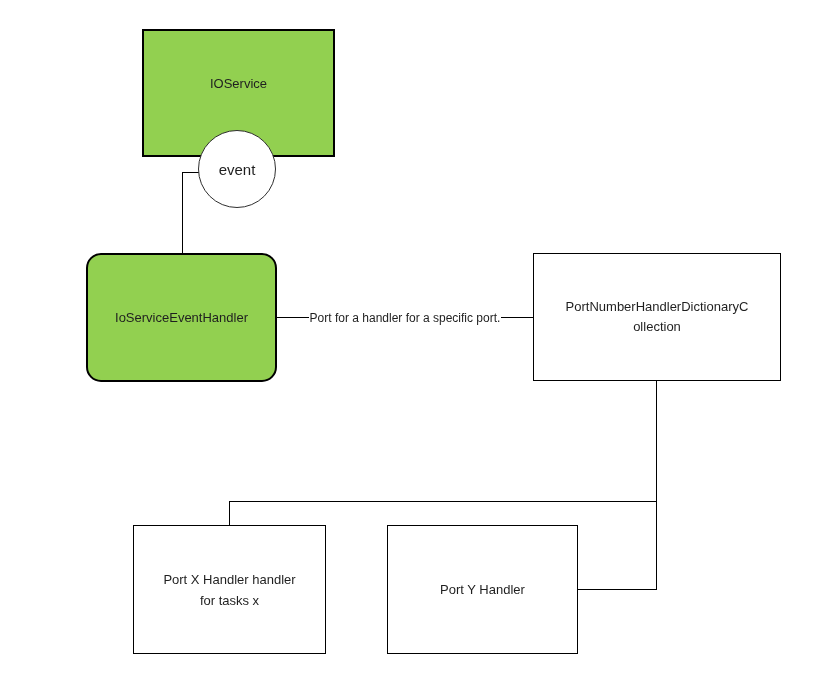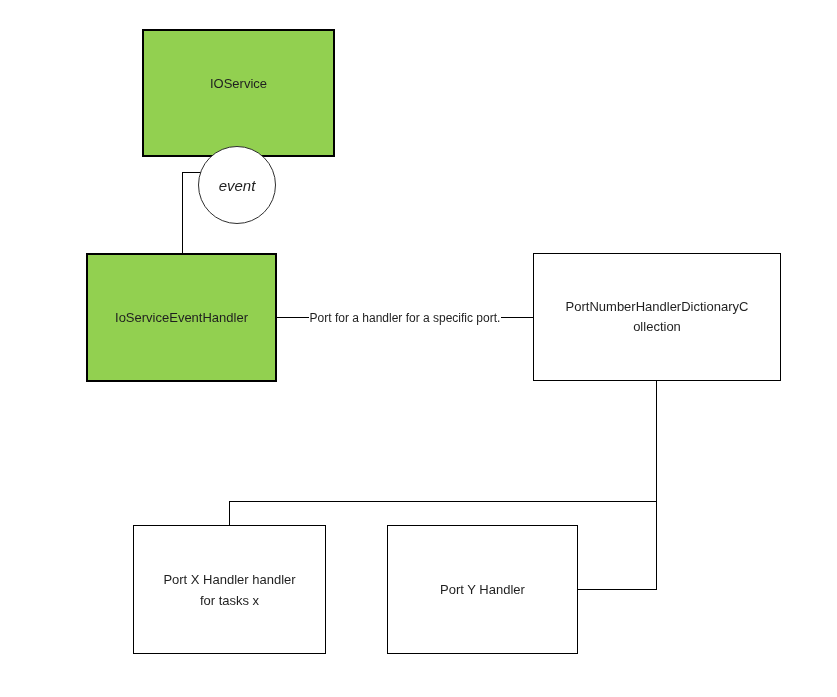--- a/index.html
+++ b/index.html
@@ -59,22 +59,22 @@
     z-index: 2;
   }
   .edge-label-wrap span {
     background: #ffffff;
     font-size: 12px;
     padding: 0 1px;
     white-space: nowrap;
   }
   
   #io-service            { left: 142px; top: 29px;  width: 193px; height: 128px; padding-bottom: 20px; }
-  #event-circle          { left: 198px; top: 146px; width: 78px;  height: 78px; font-style: italic; }
-  #io-service-event-handler { left: 86px; top: 253px; width: 191px; height: 129px; }
+  #event-circle          { left: 198px; top: 130px; width: 78px;  height: 78px; }
+  #io-service-event-handler { left: 86px; top: 253px; width: 191px; height: 129px; border-radius: 15px; }
   #port-dictionary       { left: 533px; top: 253px; width: 248px; height: 128px; line-height: 20px; }
   #port-x-handler        { left: 133px; top: 525px; width: 193px; height: 129px; }
   #port-y-handler        { left: 387px; top: 525px; width: 191px; height: 129px; }
   
   #line-circle-stub      { left: 182px; top: 172px; width: 20px;  height: 1px; }
   #line-circle-down      { left: 182px; top: 172px; width: 1px;   height: 81px; }
   #line-calls            { left: 277px; top: 317px; width: 256px; height: 1px; }
   #line-dict-down        { left: 656px; top: 381px; width: 1px;   height: 209px; }
   #line-branch-left      { left: 229px; top: 501px; width: 428px; height: 1px; }
   #line-portx-down       { left: 229px; top: 501px; width: 1px;   height: 24px; }

